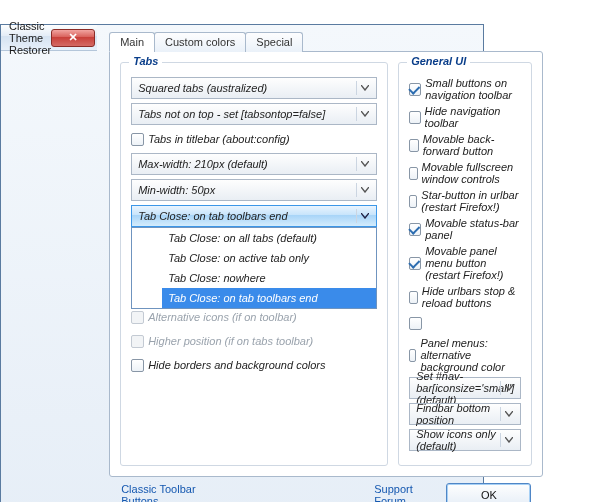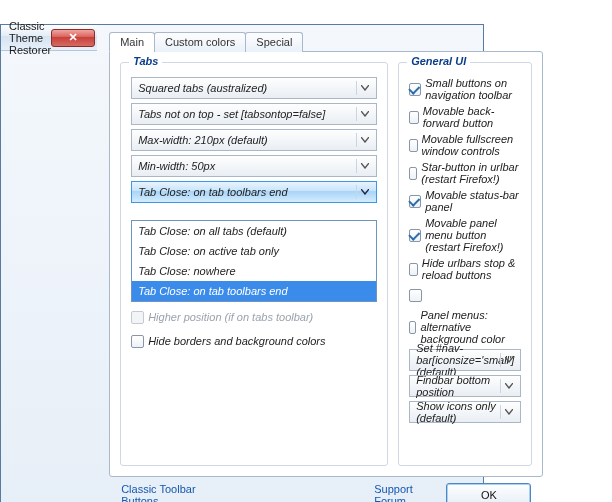--- a/index.html
+++ b/index.html
@@ -74,22 +74,22 @@
   display: inline-flex; align-items: center; justify-content: center;
   cursor: pointer;
 }
 .chk.checked::after {
   content: ""; width: 8px; height: 5px;
   border-left: 2px solid #2b6cb0; border-bottom: 2px solid #2b6cb0;
   transform: rotate(-45deg) translate(0,-1px);
 }
 .chk.disabled { border-color: #c3cad3; background: #f2f4f6; cursor: default; }
 .dropdown-list {
-  position: absolute; left: -1px; right: -1px; top: 38px;
-  border: 1px solid #6f94bf; background: #fff; z-index: 10;
+  position: absolute; left: -1px; right: -1px; top: 21px;
+  border: 1px solid #6f94bf; background: #fff; z-index: 10; padding-left: 30px;
 }
 .dropdown-list .opt { padding: 4px 6px; color: #222; cursor: pointer; }
 .dropdown-list .opt.sel { background: #3a8bea; color: #fff; }
 .footer {
   display: flex; align-items: center; padding: 6px 12px 10px;
 }
 .link { color: #1558b0; cursor: pointer; }
 .link.spaced { margin-left: 140px; }
 .spacer { flex: 1; }
 .ok-btn {
@@ -134,20 +134,24 @@
               </span>
           </div>
           <div class="select">
             <span>Tabs not on top - set [tabsontop=false]</span>
             <span class="arrow">
                 <svg viewBox="0 0 8 6">
                   <path d="M0 0 L4 5 L8 0" fill="none" stroke="#555" stroke-width="1.4"></path>
                 </svg>
               </span>
           </div>
+          <div class="chk-row">
+            <span class="chk"></span>
+            <span>Tabs in titlebar (about:config)</span>
+          </div>
           <div class="select">
             <span>Max-width: 210px (default)</span>
             <span class="arrow">
                 <svg viewBox="0 0 8 6">
                   <path d="M0 0 L4 5 L8 0" fill="none" stroke="#555" stroke-width="1.4"></path>
                 </svg>
               </span>
           </div>
           <div class="select">
             <span>Min-width: 50px</span>
@@ -187,20 +191,24 @@
           </div>
         </div>
       </div>
 
       <div class="groupbox">
         <div class="legend">General UI</div>
         <div class="col">
           <div class="chk-row">
             <span class="chk checked"></span>
             <span>Small buttons on navigation toolbar</span>
+          </div>
+          <div class="chk-row">
+            <span class="chk"></span>
+            <span>Hide navigation toolbar</span>
           </div>
           <div class="chk-row">
             <span class="chk"></span>
             <span>Movable back-forward button</span>
           </div>
           <div class="chk-row">
             <span class="chk"></span>
             <span>Movable fullscreen window controls</span>
           </div>
           <div class="chk-row">

